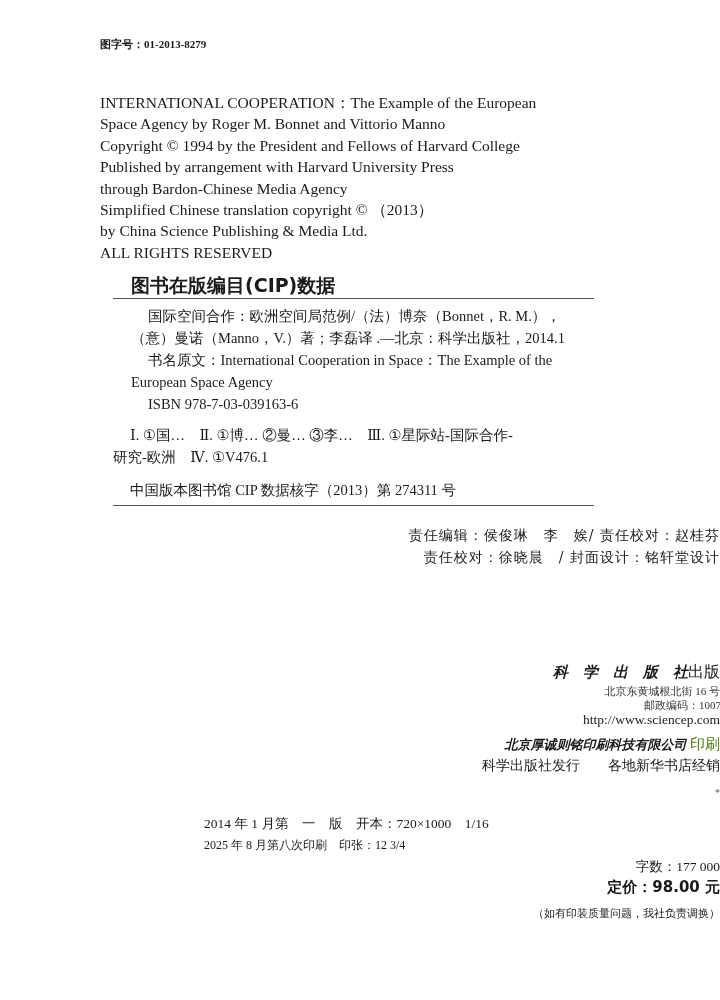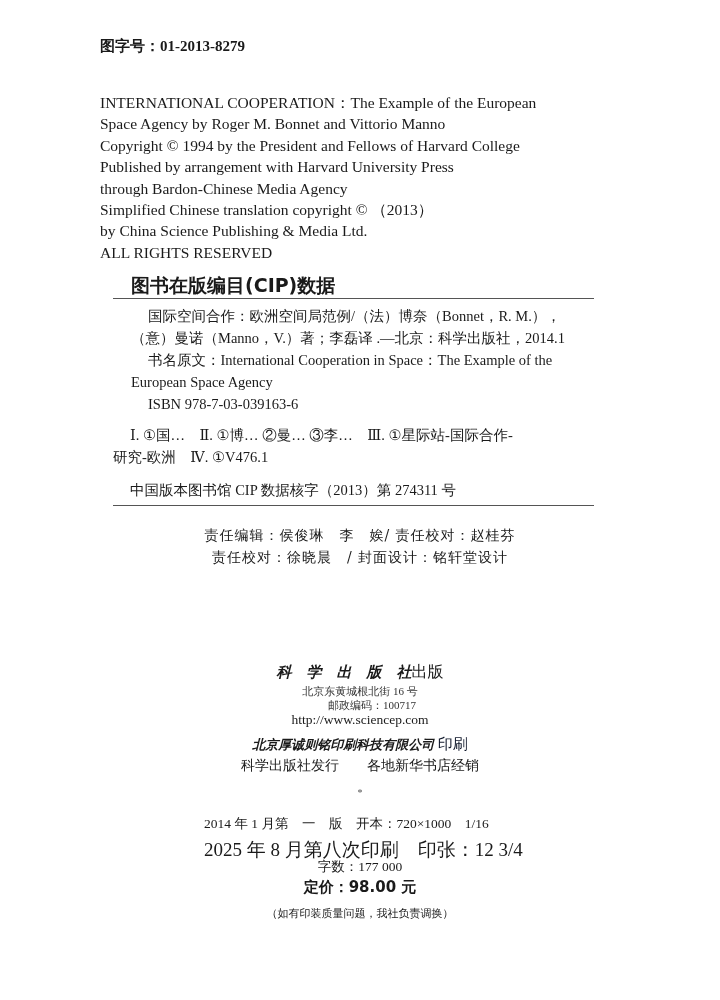--- a/index.html
+++ b/index.html
@@ -5,28 +5,28 @@
   html, body { margin: 0; padding: 0; background: #ffffff; }
   body {
     width: 720px; height: 1000px; position: relative; overflow: hidden;
     font-family: "Liberation Serif", "DejaVu Serif", serif;
     color: #1a1a1a;
   }
   .abs { position: absolute; white-space: nowrap; }
   .reg { font-size: 15.5px; line-height: 21.4px; }
   .bold-sans { font-family: "DejaVu Sans", "Liberation Sans", sans-serif; font-weight: bold; }
   .hr { position: absolute; height: 1px; background: #555; left: 113px; width: 481px; }
-  .center { position: absolute; left: 0; width: 720px; text-align: center; white-space: nowrap; }
+  .center { position: absolute; left: 0; width: 720px; text-align: right; white-space: nowrap; }
   .kai { font-family: "DejaVu Serif", serif; letter-spacing: 1px; }
   .calli { font-family: "DejaVu Serif", serif; font-weight: bold; font-style: italic; }
 </style>
 </head>
 <body>
 
-<div class="abs bold-sans" style="left:100px; top:37px; font-size:15px;text-align:center;">
+<div class="abs bold-sans" style="left:100px; top:37px; font-size:11px;text-align:center;">
   <span>图字号：</span><span style="font-family:'Liberation Serif', serif;">01-2013-8279</span>
 </div>
 
 <div class="abs reg" style="left:100px; top:92px;">
   <div>INTERNATIONAL COOPERATION：The Example of the European</div>
   <div>Space Agency by Roger M. Bonnet and Vittorio Manno</div>
   <div>Copyright © 1994 by the President and Fellows of Harvard College</div>
   <div>Published by arrangement with Harvard University Press</div>
   <div>through Bardon-Chinese Media Agency</div>
   <div>Simplified Chinese translation copyright © （2013）</div>
@@ -60,23 +60,23 @@
 
 <div class="center" style="top:662px; font-size:15px;">
   <span class="calli">科　学　出　版　社</span><span style="font-size:16px;">出版</span>
 </div>
 <div class="center" style="top:684px; font-size:11px; color:#333;">北京东黄城根北街 16 号</div>
 <div class="center" style="top:698px; font-size:11px; color:#333;margin-left:12px;">邮政编码：100717</div>
 <div class="center" style="top:712px; font-size:13.5px;">http://www.sciencep.com</div>
 
 <div class="center" style="top:735px; font-size:14px;">
   <span class="calli" style="font-size:13px;">北京厚诚则铭印刷科技有限公司</span>
-  <span style="font-size:15px; color:#0f172a;">印刷</span>
+  <span style="font-size:15px; color:#4d7c0f;">印刷</span>
 </div>
 <div class="center" style="top:757px; font-size:14px;">科学出版社发行　　各地新华书店经销</div>
 <div class="center" style="top:787px; font-size:10px; color:#555;">*</div>
 
 <div class="abs" style="left:204px; top:815px; font-size:13.5px;">2014 年 1 月第　一　版　开本：720×1000　1/16</div>
-<div class="abs" style="left:204px; top:837px; font-size:19px;">2025 年 8 月第八次印刷　印张：12 3/4</div>
+<div class="abs" style="left:204px; top:837px; font-size:12px;">2025 年 8 月第八次印刷　印张：12 3/4</div>
 <div class="center" style="top:858px; font-size:13.5px;">字数：177 000</div>
 <div class="center bold-sans" style="top:878px; font-size:15px;">定价：98.00 元</div>
 
 <div class="center" style="top:906px; font-size:11px;">（如有印装质量问题，我社负责调换）</div>
 
 </body></html>

